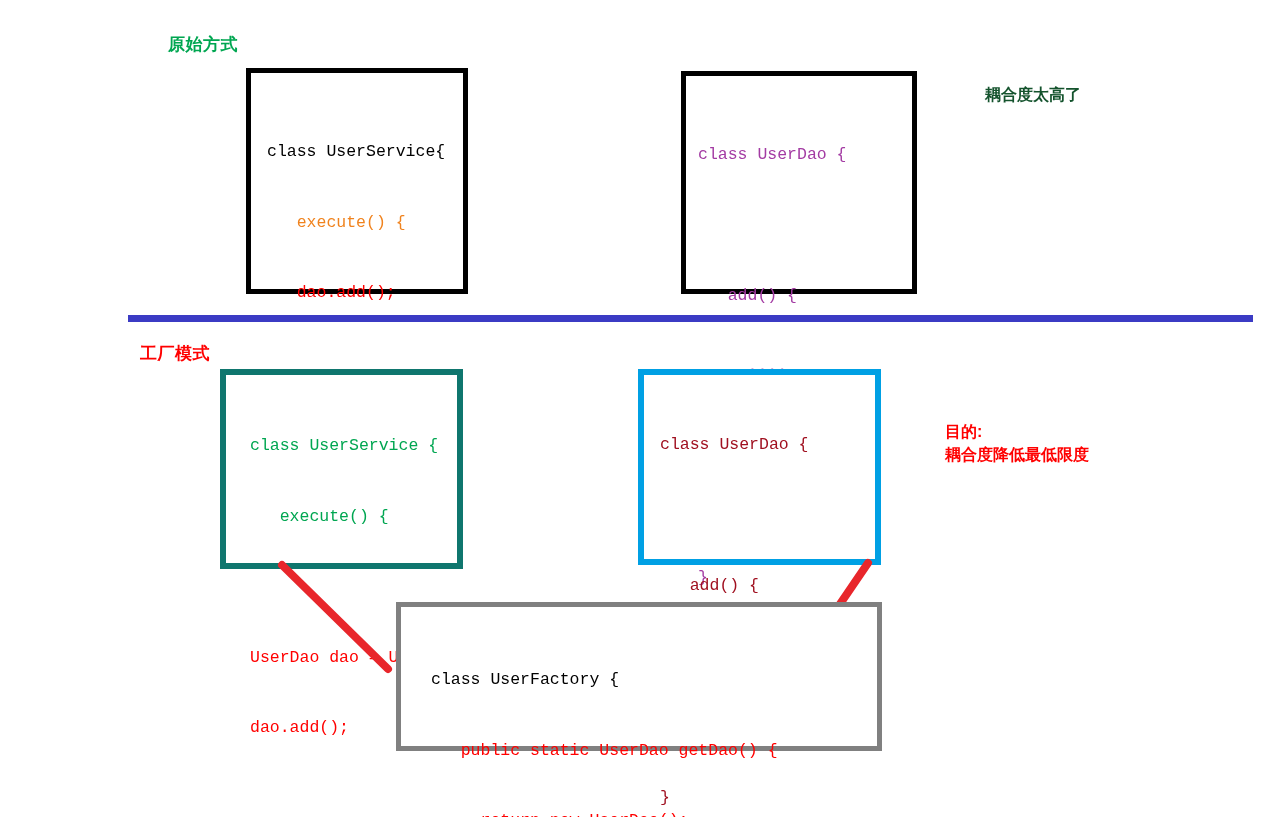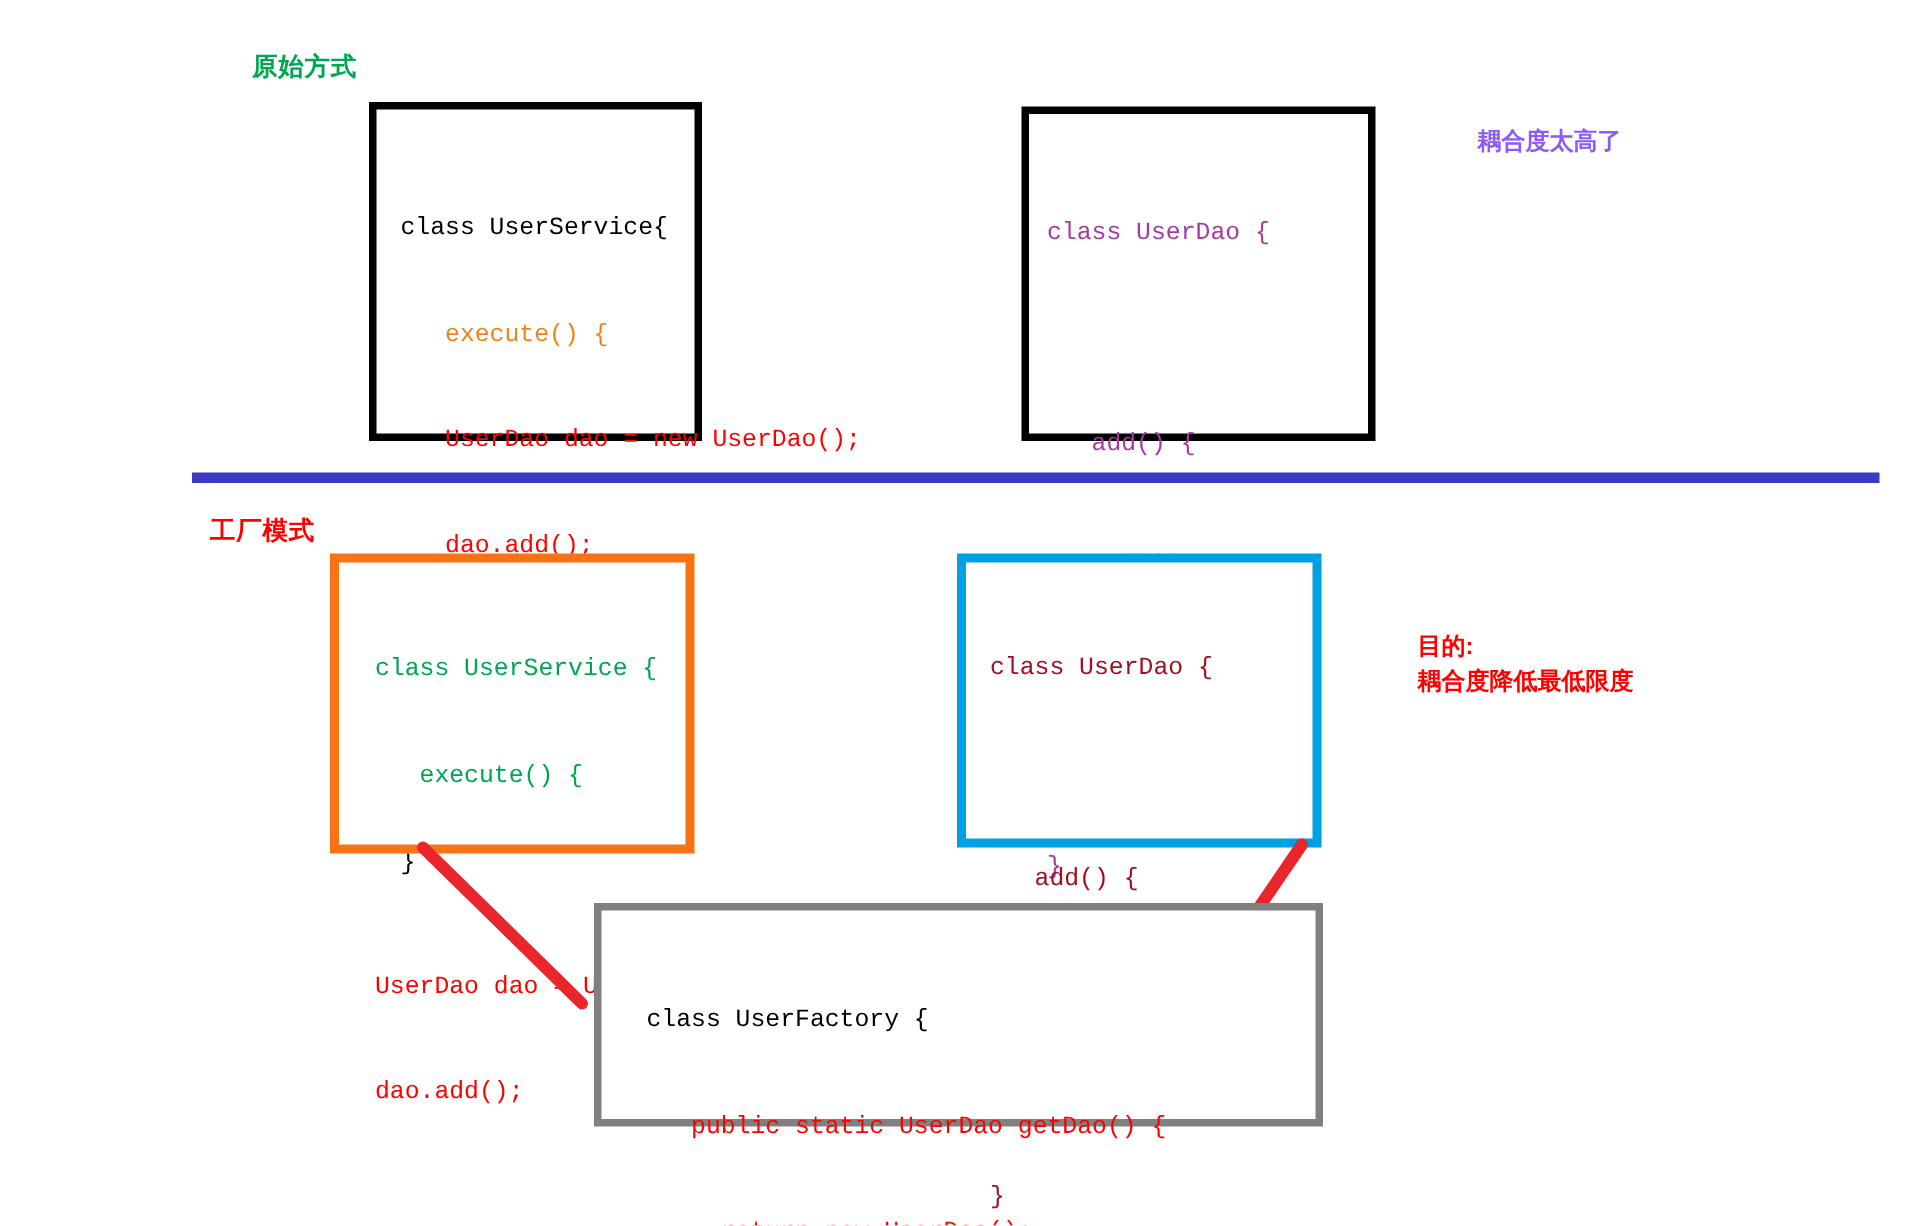--- a/index.html
+++ b/index.html
@@ -68,21 +68,21 @@
   
   #box-user-dao-original {
     left: 681px; top: 71px; width: 236px; height: 223px;
     border: 5px solid #000000;
   }
   #box-user-dao-original .code-body { left: 12px; top: 20px; }
 
   
   #box-user-service-factory {
     left: 220px; top: 369px; width: 243px; height: 200px;
-    border: 6px solid #f97316;
+    border: 6px solid #0f766e;
   }
   #box-user-service-factory .code-body { left: 24px; top: 12px; }
 
   
   #box-user-dao-factory {
     left: 638px; top: 369px; width: 243px; height: 196px;
     border: 6px solid #00A0E4;
   }
   #box-user-dao-factory .code-body { left: 16px; top: 11px; }
 
@@ -103,21 +103,21 @@
 
   
   .annotation {
     position: absolute;
     font-family: "Liberation Sans", sans-serif;
     font-weight: bold;
     font-size: 16px;
     line-height: 23px;
     white-space: pre-line;
   }
-  #note-coupling-high { left: 985px; top: 83px;  color: #8b5cf6; }
+  #note-coupling-high { left: 985px; top: 83px;  color: #14532d; }
   #note-purpose       { left: 945px; top: 420px; color: #FF0000; }
 
   
   .connector {
     position: absolute;
     overflow: visible;
     pointer-events: none;
   }
   #connector-left  { left: 260px; top: 555px; width: 160px; height: 130px; }
   #connector-right { left: 770px; top: 550px; width: 130px; height: 125px; }
@@ -126,21 +126,20 @@
 <body>
 
 <div id="canvas">
 
   <div class="section-label" id="label-original">原始方式</div>
 
   <div class="code-box" id="box-user-service-original">
     <div class="code-body">
       <div class="code-line c-black">class UserService{</div>
       <div class="code-line c-orange">   execute() {</div>
-      <div class="code-line c-red">   UserDao dao = new UserDao();</div>
       <div class="code-line c-red">   dao.add();</div>
       <div class="code-line c-black">&nbsp;</div>
       <div class="code-line c-orange">   }</div>
       <div class="code-line c-black">}</div>
     </div>
   </div>
 
   <div class="code-box" id="box-user-dao-original">
     <div class="code-body">
       <div class="code-line c-purple">class UserDao {</div>

